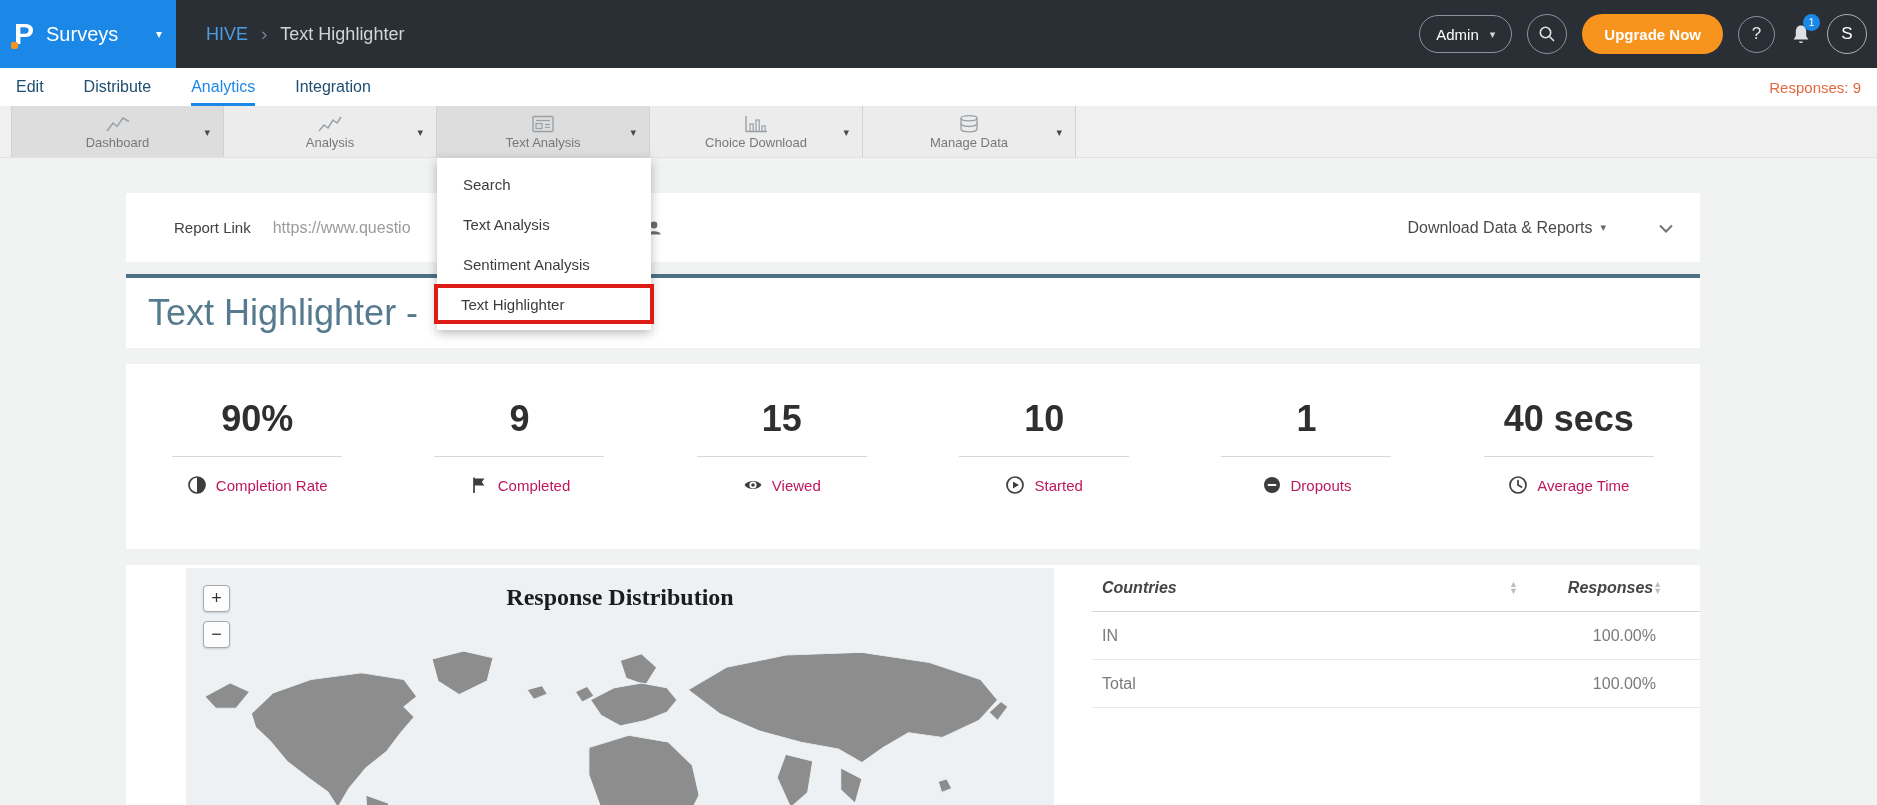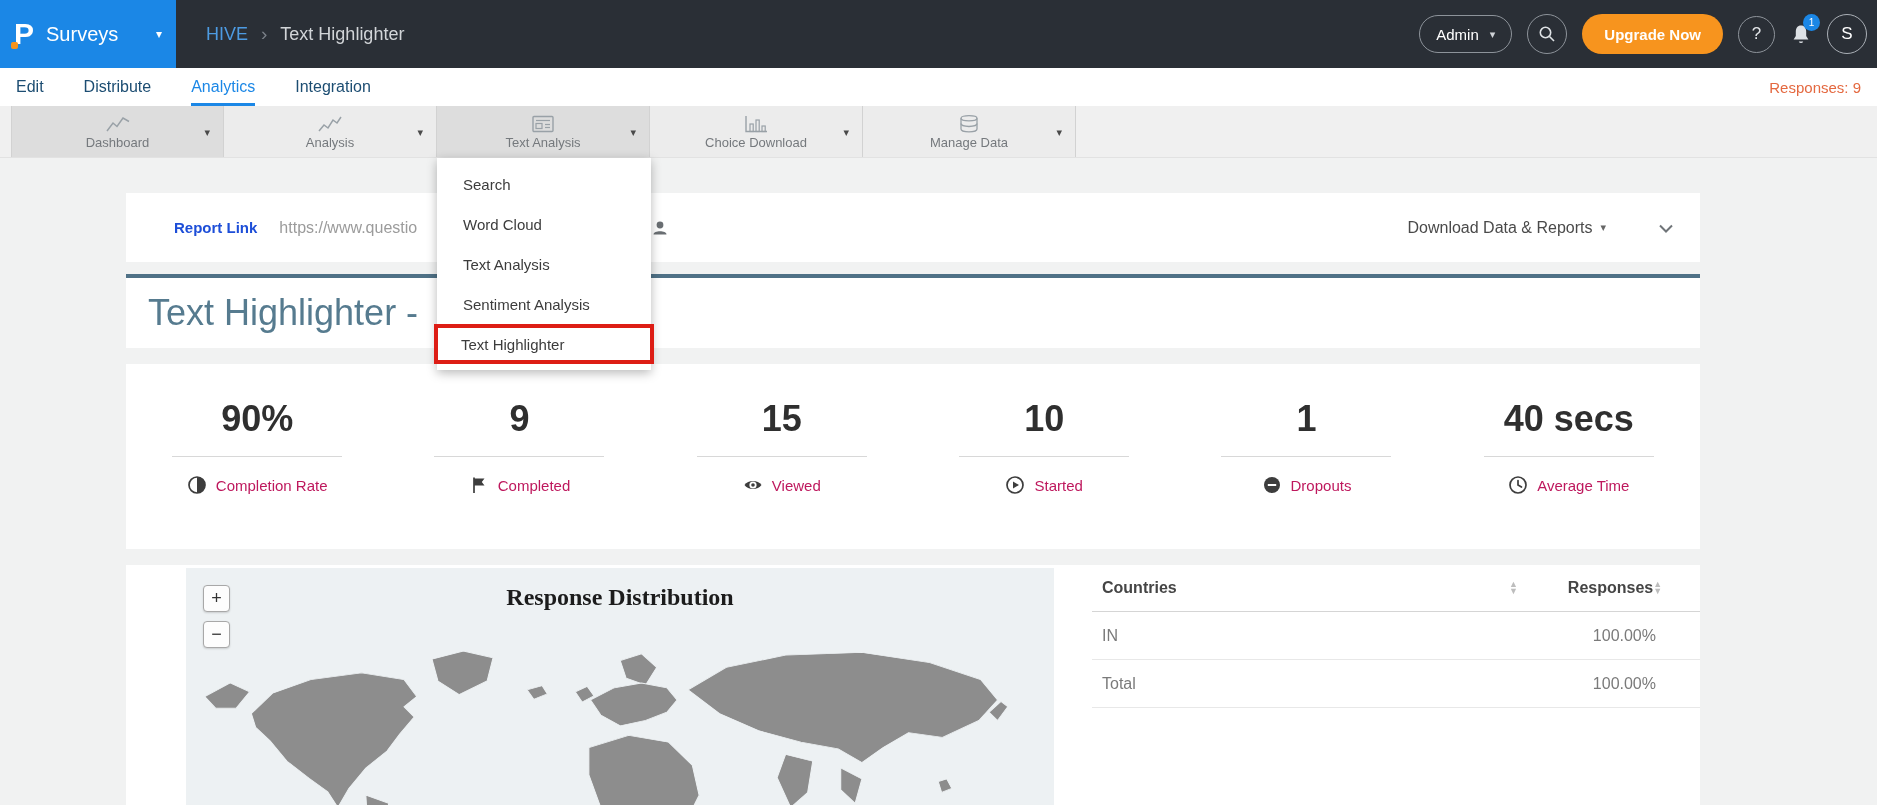--- a/index.html
+++ b/index.html
@@ -45,21 +45,21 @@
   
   .dropdown { position:absolute; left:437px; top:158px; width:214px; background:#fff; box-shadow:0 3px 10px rgba(0,0,0,.28); z-index:60; padding:6px 0; }
   .dd-item { height:40px; display:flex; align-items:center; padding-left:26px; font-size:15px; color:#3c3c3c; cursor:pointer; background:#fff; }
   .dd-item.highlighted { border:4px solid #dd1d15; margin:0 -3px; padding-left:23px; }
 
   
   .content { padding-top:35px; }
   .container { width:1574px; margin-left:126px; }
 
   .report-bar { height:69px; background:#fff; display:flex; align-items:center; padding:0 16px 0 48px; }
-  .rl-label { font-weight:bold; font-size:15px; color:#1d4ed8; margin-right:22px; white-space:nowrap; }
+  .rl-label { font-weight:normal; font-size:15px; color:#404040; margin-right:22px; white-space:nowrap; }
   .rl-url { color:#9b9b9b; font-size:16px; width:345px; overflow:hidden; white-space:nowrap; cursor:pointer; }
   .rl-icons { display:flex; gap:9px; align-items:center; }
   .rl-right { margin-left:auto; display:flex; align-items:center; }
   .download-group { display:flex; align-items:center; gap:8px; cursor:pointer; }
   .download-label { font-size:16px; color:#4a4a4a; }
   .download-caret { font-size:11px; color:#666; }
   .collapse-chevron { margin-left:50px; margin-right:8px; cursor:pointer; }
 
   .title-bar { margin-top:12px; background:#fff; border-top:4px solid #4f7186; height:74px; display:flex; align-items:center; padding:0 22px; }
   .page-title { font-size:36px; color:#567b8f; }
@@ -72,21 +72,21 @@
 
   .bottom-card { margin-top:16px; background:#fff; display:flex; padding:0 0 0 60px; height:320px; }
   .map-box { width:868px; height:330px; background:#edf1f3; position:relative; overflow:hidden; margin-top:3px; flex:none; }
   .map-title { text-align:center; margin-top:16px; font-family:"Liberation Serif", serif; font-size:24px; font-weight:bold; color:#1c1c1c; }
   .zoom-btns { position:absolute; left:17px; top:17px; display:flex; flex-direction:column; gap:9px; z-index:5; }
   .zoom-btn { width:27px; height:27px; background:#fdfdfd; border:1px solid #a8a8a8; border-radius:4px; font-size:18px; color:#333; display:flex; align-items:center; justify-content:center; cursor:pointer; box-shadow:0 1px 2px rgba(0,0,0,.15); }
   .map-svg { position:absolute; left:6px; top:64px; cursor:grab; }
 
   .table-box { flex:1; margin-left:38px; }
   .trow { display:flex; align-items:center; padding:0 10px; }
-  .thead { border-bottom:1px solid #d5d5d5; height:47px; font-weight:bold; color:#454545; font-size:16px; }
+  .thead { border-bottom:1px solid #d5d5d5; height:47px; font-weight:bold; color:#454545; font-size:16px;font-style:italic; }
   .tdata { height:48px; border-bottom:1px solid #e8e8e8; color:#7a7a7a; font-size:16px; }
   .col1 { flex:1; display:flex; justify-content:space-between; align-items:center; padding-right:22px; }
   .col2 { width:150px; display:flex; justify-content:center; align-items:center; }
   .tdata .col2 { justify-content:flex-end; padding-right:34px; }
   .sort { display:flex; flex-direction:column; line-height:7px; font-size:9px; color:#bdbdbd; cursor:pointer; }
 </style>
 </head>
 <body>
 
 <div class="topbar">
@@ -178,21 +178,20 @@
       <path d="M5,4.2 V15 c0,1.6 3.6,2.9 8,2.9 s8,-1.3 8,-2.9 V4.2" fill="none" stroke="#99a1a7" stroke-width="1.3"></path>
       <path d="M5,9.6 c0,1.6 3.6,2.9 8,2.9 s8,-1.3 8,-2.9" fill="none" stroke="#99a1a7" stroke-width="1.3"></path>
     </svg>
     <span class="tool-label">Manage Data</span>
     <span class="tool-caret">▾</span>
   </div>
 </div>
 
 <div class="dropdown">
   <div class="dd-item">Search</div>
-  <div class="dd-item">Word Cloud</div>
   <div class="dd-item">Text Analysis</div>
   <div class="dd-item">Sentiment Analysis</div>
   <div class="dd-item highlighted">Text Highlighter</div>
 </div>
 
 <div class="content">
   <div class="container">
 
     <div class="report-bar">
       <span class="rl-label">Report Link</span>

